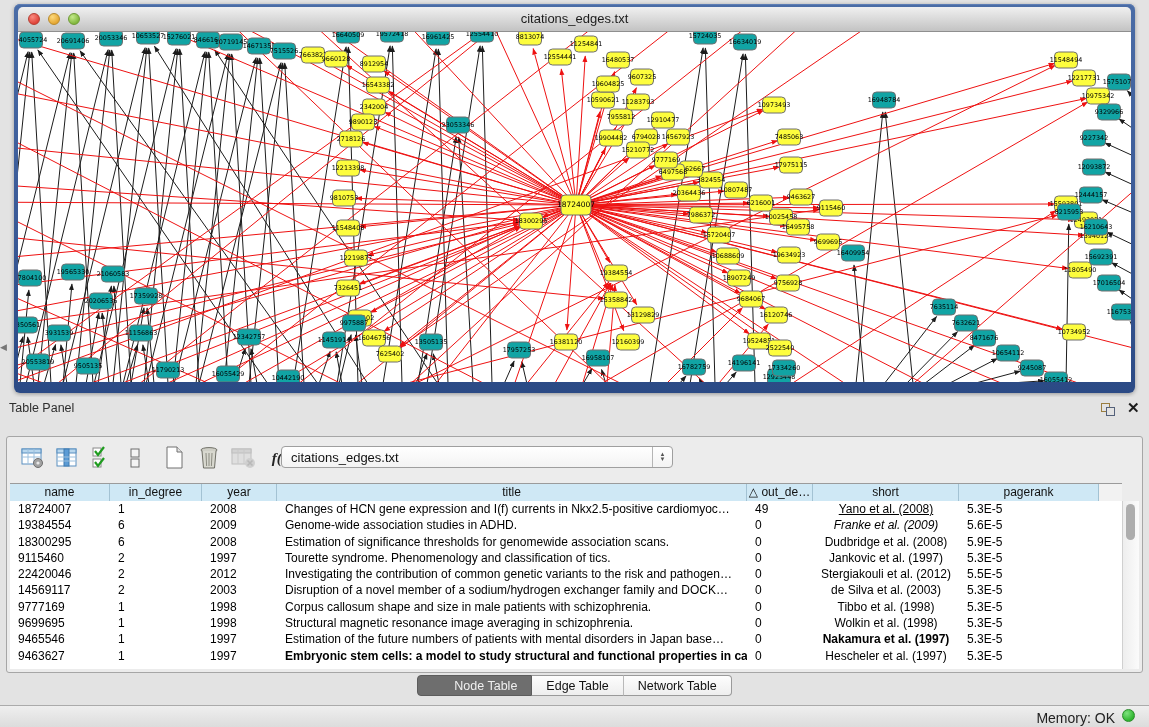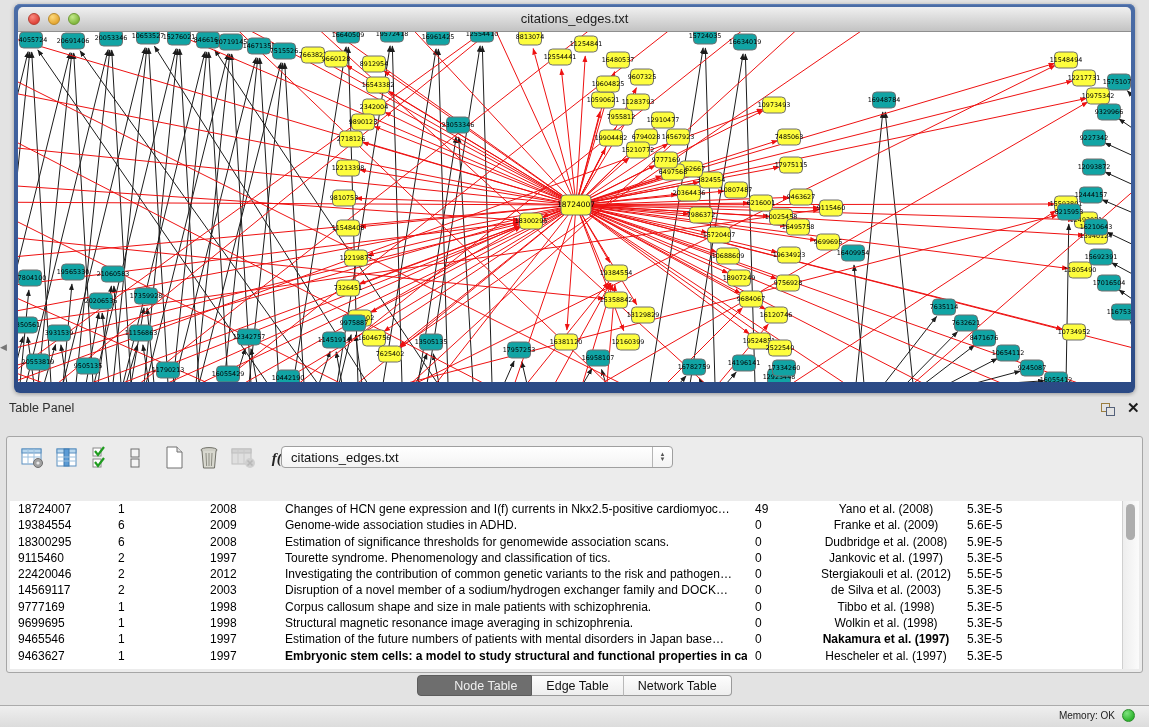--- a/index.html
+++ b/index.html
@@ -62,21 +62,21 @@
   .tab{height:21px;line-height:21px;padding:0 14px;font-size:12.5px;color:#111;
     background:linear-gradient(#fdfdfd,#eeeeee);border-top:1px solid #9a9a9a;border-bottom:1px solid #9a9a9a;
     border-right:1px solid #b9b9b9;box-sizing:border-box;}
   .tab:first-child{border-left:1px solid #9a9a9a;border-radius:4px 0 0 4px;}
   .tab:last-child{border-right:1px solid #9a9a9a;border-radius:0 4px 4px 0;}
   .tab.sel{background:#6e6e6e;color:#efefef;border-color:#5c5c5c;padding-left:36px;}
 
   
   .statusbar{position:absolute;left:0;bottom:0;width:1149px;height:21px;
     background:linear-gradient(#efefef,#dcdcdc);border-top:1px solid #ababab;}
-  .memlabel{position:absolute;right:34px;top:4px;font-size:10px;color:#222;}
+  .memlabel{position:absolute;right:34px;top:4px;font-size:14px;color:#222;}
   .memdot{position:absolute;right:14px;top:3px;width:13px;height:13px;border-radius:50%;
     background:radial-gradient(circle at 35% 30%,#7fe37f,#2fb52f 70%);border:1px solid #2a8c2a;box-sizing:border-box;}
 </style>
 </head>
 <body>
 
 <span class="split-arrow">◀</span>
 
 <div class="net-window">
   <div class="titlebar">
@@ -900,37 +900,47 @@
         <span class="fx">f(x)</span>
       </span>
     <div class="combo">
       <span class="cval">citations_edges.txt</span>
       <span class="stepper">
           <span>▲</span>
           <span>▼</span>
         </span>
     </div>
   </div>
+  <div class="thead" id="thead">
+      <div class="hc" style="width: 100px;">name</div>
+      <div class="hc" style="width: 92px;">in_degree</div>
+      <div class="hc" style="width: 75px;">year</div>
+      <div class="hc" style="width: 470px;">title</div>
+      <div class="hc" style="width: 66px;">△ out_de…</div>
+      <div class="hc" style="width: 146px;">short</div>
+      <div class="hc" style="width: 140px;">pagerank</div>
+      <div class="hc fill"></div>
+    </div>
   <div class="tbody" id="tbody">
       <div class="trow">
         <div class="td" style="width: 100px;">18724007</div>
         <div class="td" style="width: 92px;">1</div>
         <div class="td" style="width: 75px;">2008</div>
         <div class="td" style="width: 470px;">Changes of HCN gene expression and I(f) currents in Nkx2.5-positive cardiomyoc…</div>
         <div class="td" style="width: 66px;">49</div>
-        <div class="td center" style="width: 146px;">Yano et al. (2008)</div>
+        <div class="td center" style="width: 146px; text-decoration: underline;">Yano et al. (2008)</div>
         <div class="td" style="width: 140px;">5.3E-5</div>
       </div>
       <div class="trow">
         <div class="td" style="width: 100px;">19384554</div>
         <div class="td" style="width: 92px;">6</div>
         <div class="td" style="width: 75px;">2009</div>
         <div class="td" style="width: 470px;">Genome-wide association studies in ADHD.</div>
         <div class="td" style="width: 66px;">0</div>
-        <div class="td center" style="width: 146px;">Franke et al. (2009)</div>
+        <div class="td center" style="width: 146px; font-style: italic;">Franke et al. (2009)</div>
         <div class="td" style="width: 140px;">5.6E-5</div>
       </div>
       <div class="trow">
         <div class="td" style="width: 100px;">18300295</div>
         <div class="td" style="width: 92px;">6</div>
         <div class="td" style="width: 75px;">2008</div>
         <div class="td" style="width: 470px;">Estimation of significance thresholds for genomewide association scans.</div>
         <div class="td" style="width: 66px;">0</div>
         <div class="td center" style="width: 146px;">Dudbridge et al. (2008)</div>
         <div class="td" style="width: 140px;">5.9E-5</div>

